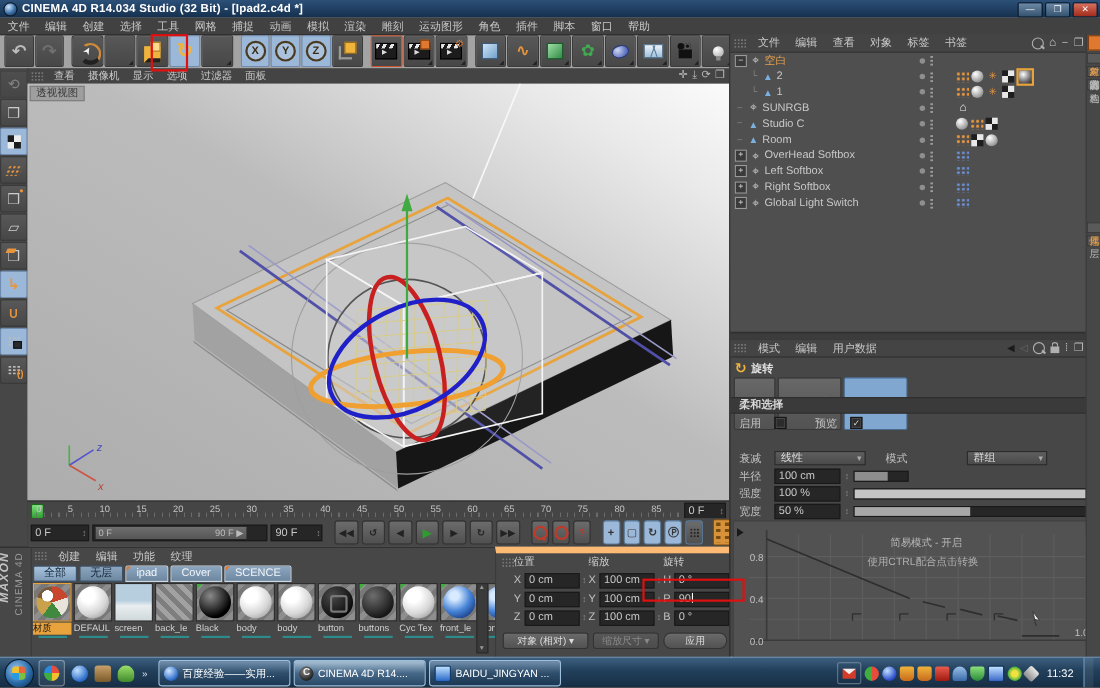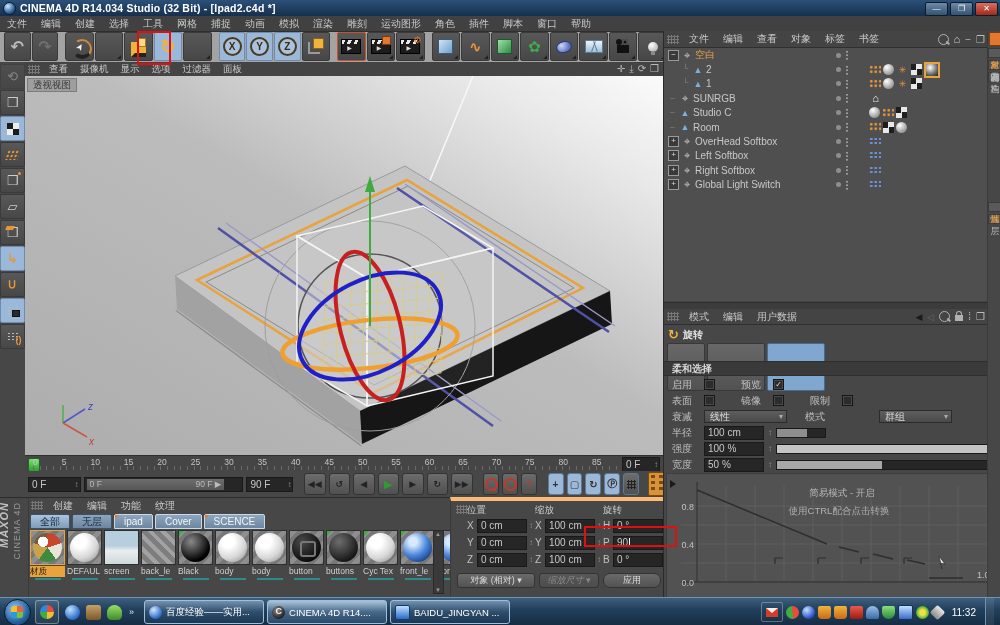--- a/index.html
+++ b/index.html
@@ -149,21 +149,21 @@
   .b-btn::after{content:"";position:absolute;left:8px;top:8px;width:12px;height:12px;border:2px solid #777;border-radius:3px;}
   .f-sky{width:100%;height:100%;background:linear-gradient(#b6cede 0 45%,#e9eef0 60%,#cfd8da);}
   .f-stripe{width:100%;height:100%;background:repeating-linear-gradient(45deg,#a2a2a2 0 4px,#7e7e7e 4px 9px);}
   .mlabel{margin-top:1px;width:35px;height:11px;line-height:11px;font-size:8.5px;color:#d0d0d0;text-align:left;overflow:hidden;white-space:nowrap;}
   .mlabel.sel{background:#e8a33c;color:#181818;}
   .mat .ul{width:26px;height:2px;background:#2e8b8b;margin-top:1px;}
   #matscroll{position:absolute;right:6px;top:32px;width:9px;height:62px;background:#3a3a3a;border:1px solid #2a2a2a;}
   #matscroll::before{content:"▲";position:absolute;top:0;left:1px;font-size:6px;color:#999;}
   #matscroll::after{content:"▼";position:absolute;bottom:0;left:1px;font-size:6px;color:#999;}
   
-  #coords{left:450px;top:497px;width:213px;height:100px;background:#474747;border-top:4px solid #fdba74;border-left:1px solid #3a3a3a;}
+  #coords{left:450px;top:497px;width:213px;height:100px;background:#474747;border-top:6px solid #fdba74;border-left:1px solid #3a3a3a;}
   .chead{color:#cfcfcf;font-size:9.5px;height:14px;line-height:14px;}
   .cg{position:absolute;top:2px;}
   .crow{display:flex;align-items:center;height:17px;gap:2px;}
   .clab{width:8px;color:#c0c0c0;}
   .cfield{background:#262626;border:1px solid #191919;height:12px;line-height:12px;padding:0 3px;width:42px;color:#c8c8c8;position:relative;}
   .cspin{color:#8a8a8a;font-size:8px;}
   .caret{display:inline-block;width:1px;height:9px;background:#fff;vertical-align:-1px;margin-left:1px;}
   .cbtn{position:absolute;background:linear-gradient(#6a6a6a,#525252);border:1px solid #333;border-radius:3px;height:13px;line-height:13px;color:#ddd;text-align:center;font-size:9px;}
   .cbtn.dis{color:#8a8a8a;background:linear-gradient(#585858,#4c4c4c);}
   .cbtn.apply{border-radius:7px;}
@@ -712,21 +712,21 @@
           <span class="cfield"><span>90</span><span class="caret"></span></span>
           <span class="cspin">↕</span>
         </div>
       <div class="crow">
           <span class="clab">B</span>
           <span class="cfield">0 °</span>
           <span class="cspin">↕</span>
         </div>
     </div>
     <span class="cbtn" style="left:6px;top:72px;width:76px;"><span>对象 (相对)</span> ▾</span>
-    <span class="cbtn dis" style="left:88px;top:72px;width:58px;font-style:italic;"><span>缩放尺寸</span> ▾</span>
+    <span class="cbtn dis" style="left:88px;top:72px;width:58px;"><span>缩放尺寸</span> ▾</span>
     <span class="cbtn apply" style="left:152px;top:72px;width:56px;">应用</span>
   </div>
 
   <div id="right" class="abs">
     <div id="ommenu">
       <span class="grip"></span>
       <span id="om-menu-items" style="display:flex;">
           <span class="mi">文件</span>
           <span class="mi">编辑</span>
           <span class="mi">查看</span>
@@ -899,28 +899,20 @@
         <span class="atab">对象轴心</span>
         <span class="atab act">柔和选择</span>
       </div>
     <div id="attrsec">柔和选择</div>
 
     <div class="arow" style="top:346px;">
       <span class="alab" style="width:28px;">启用</span>
       <span class="cb" id="cb-enable"></span>
       <span class="alab" style="width:28px;margin-left:22px;">预览</span>
       <span class="cb on" id="cb-preview"></span>
-    </div>
-    <div class="arow" style="top:362px;">
-      <span class="alab" style="width:28px;">表面</span>
-      <span class="cb" id="cb-surface"></span>
-      <span class="alab" style="width:28px;margin-left:22px;">镜像</span>
-      <span class="cb" id="cb-mirror"></span>
-      <span class="alab" style="width:28px;margin-left:22px;">限制</span>
-      <span class="cb" id="cb-restrict"></span>
     </div>
     <div class="arow" style="top:378px;">
       <span class="alab" style="width:28px;">衰减</span>
       <span class="ddl small" style="min-width:62px;">线性</span>
       <span class="alab" style="width:26px;margin-left:14px;">模式</span>
       <span class="ddl small" style="min-width:52px;margin-left:44px;">群组</span>
     </div>
     <div class="arow" style="top:394px;">
       <span class="alab" style="width:28px;">半径</span>
       <span class="aval" style="width:52px;"><span>100 cm</span></span>

